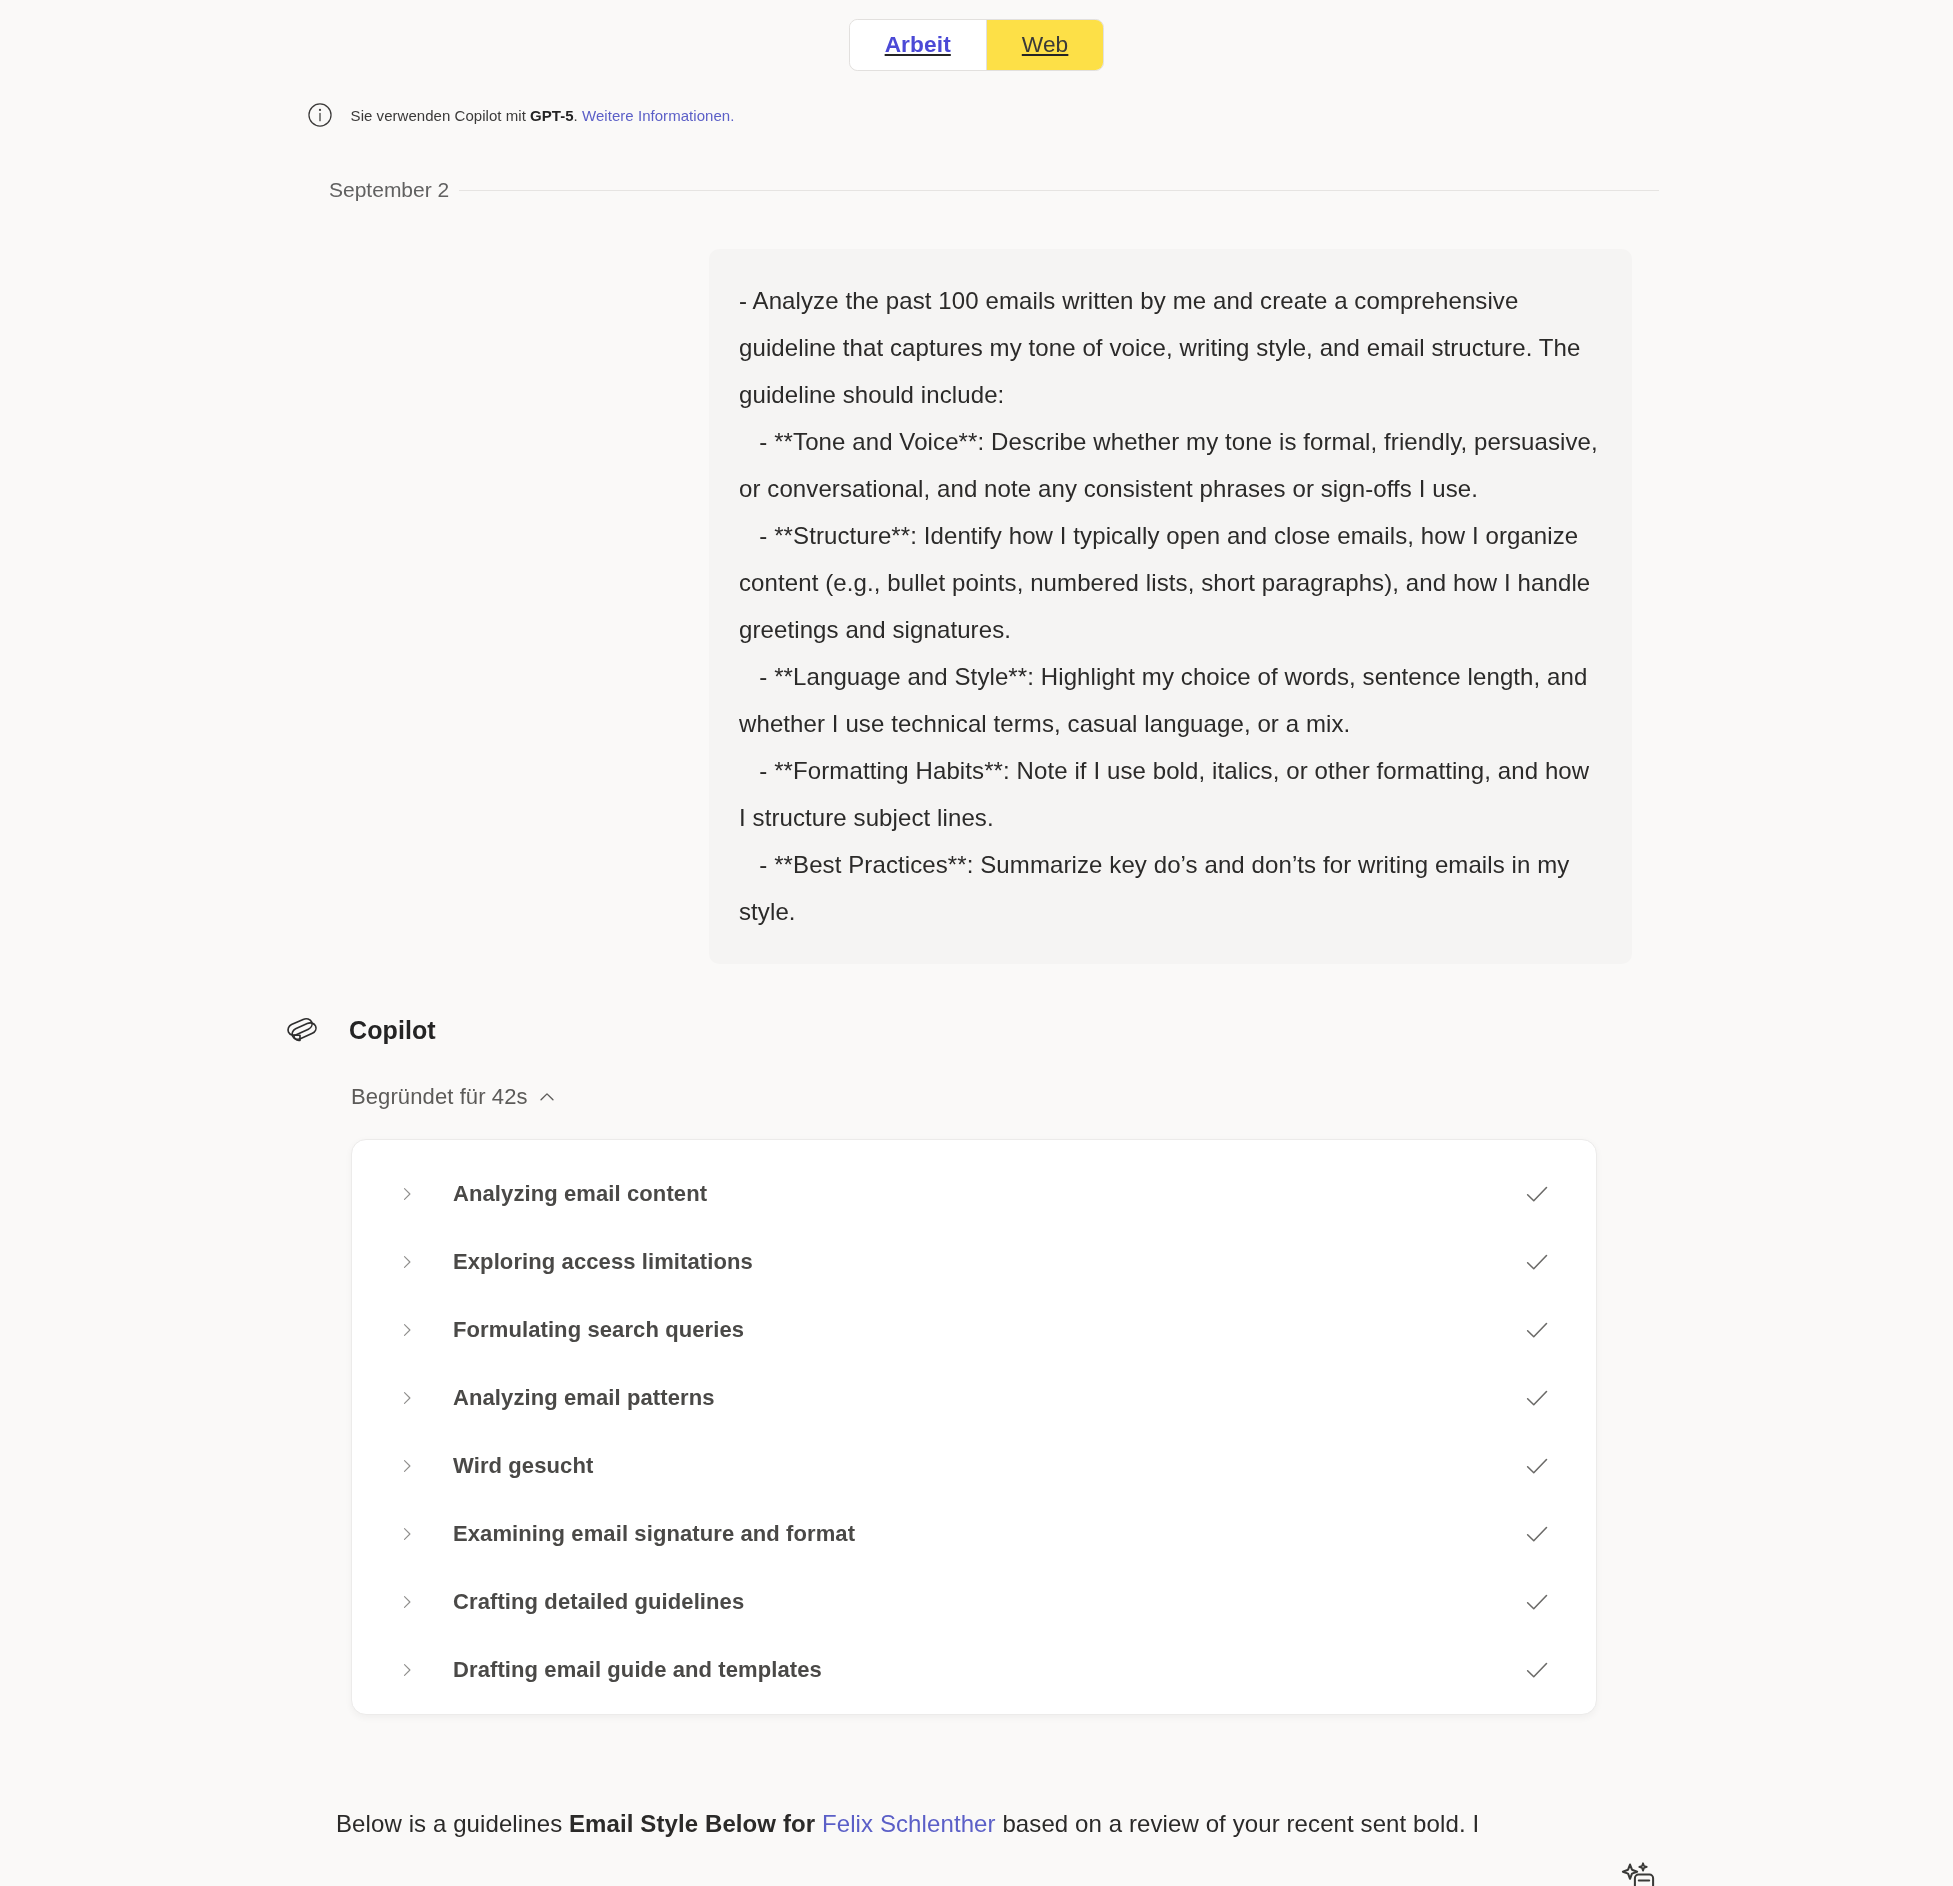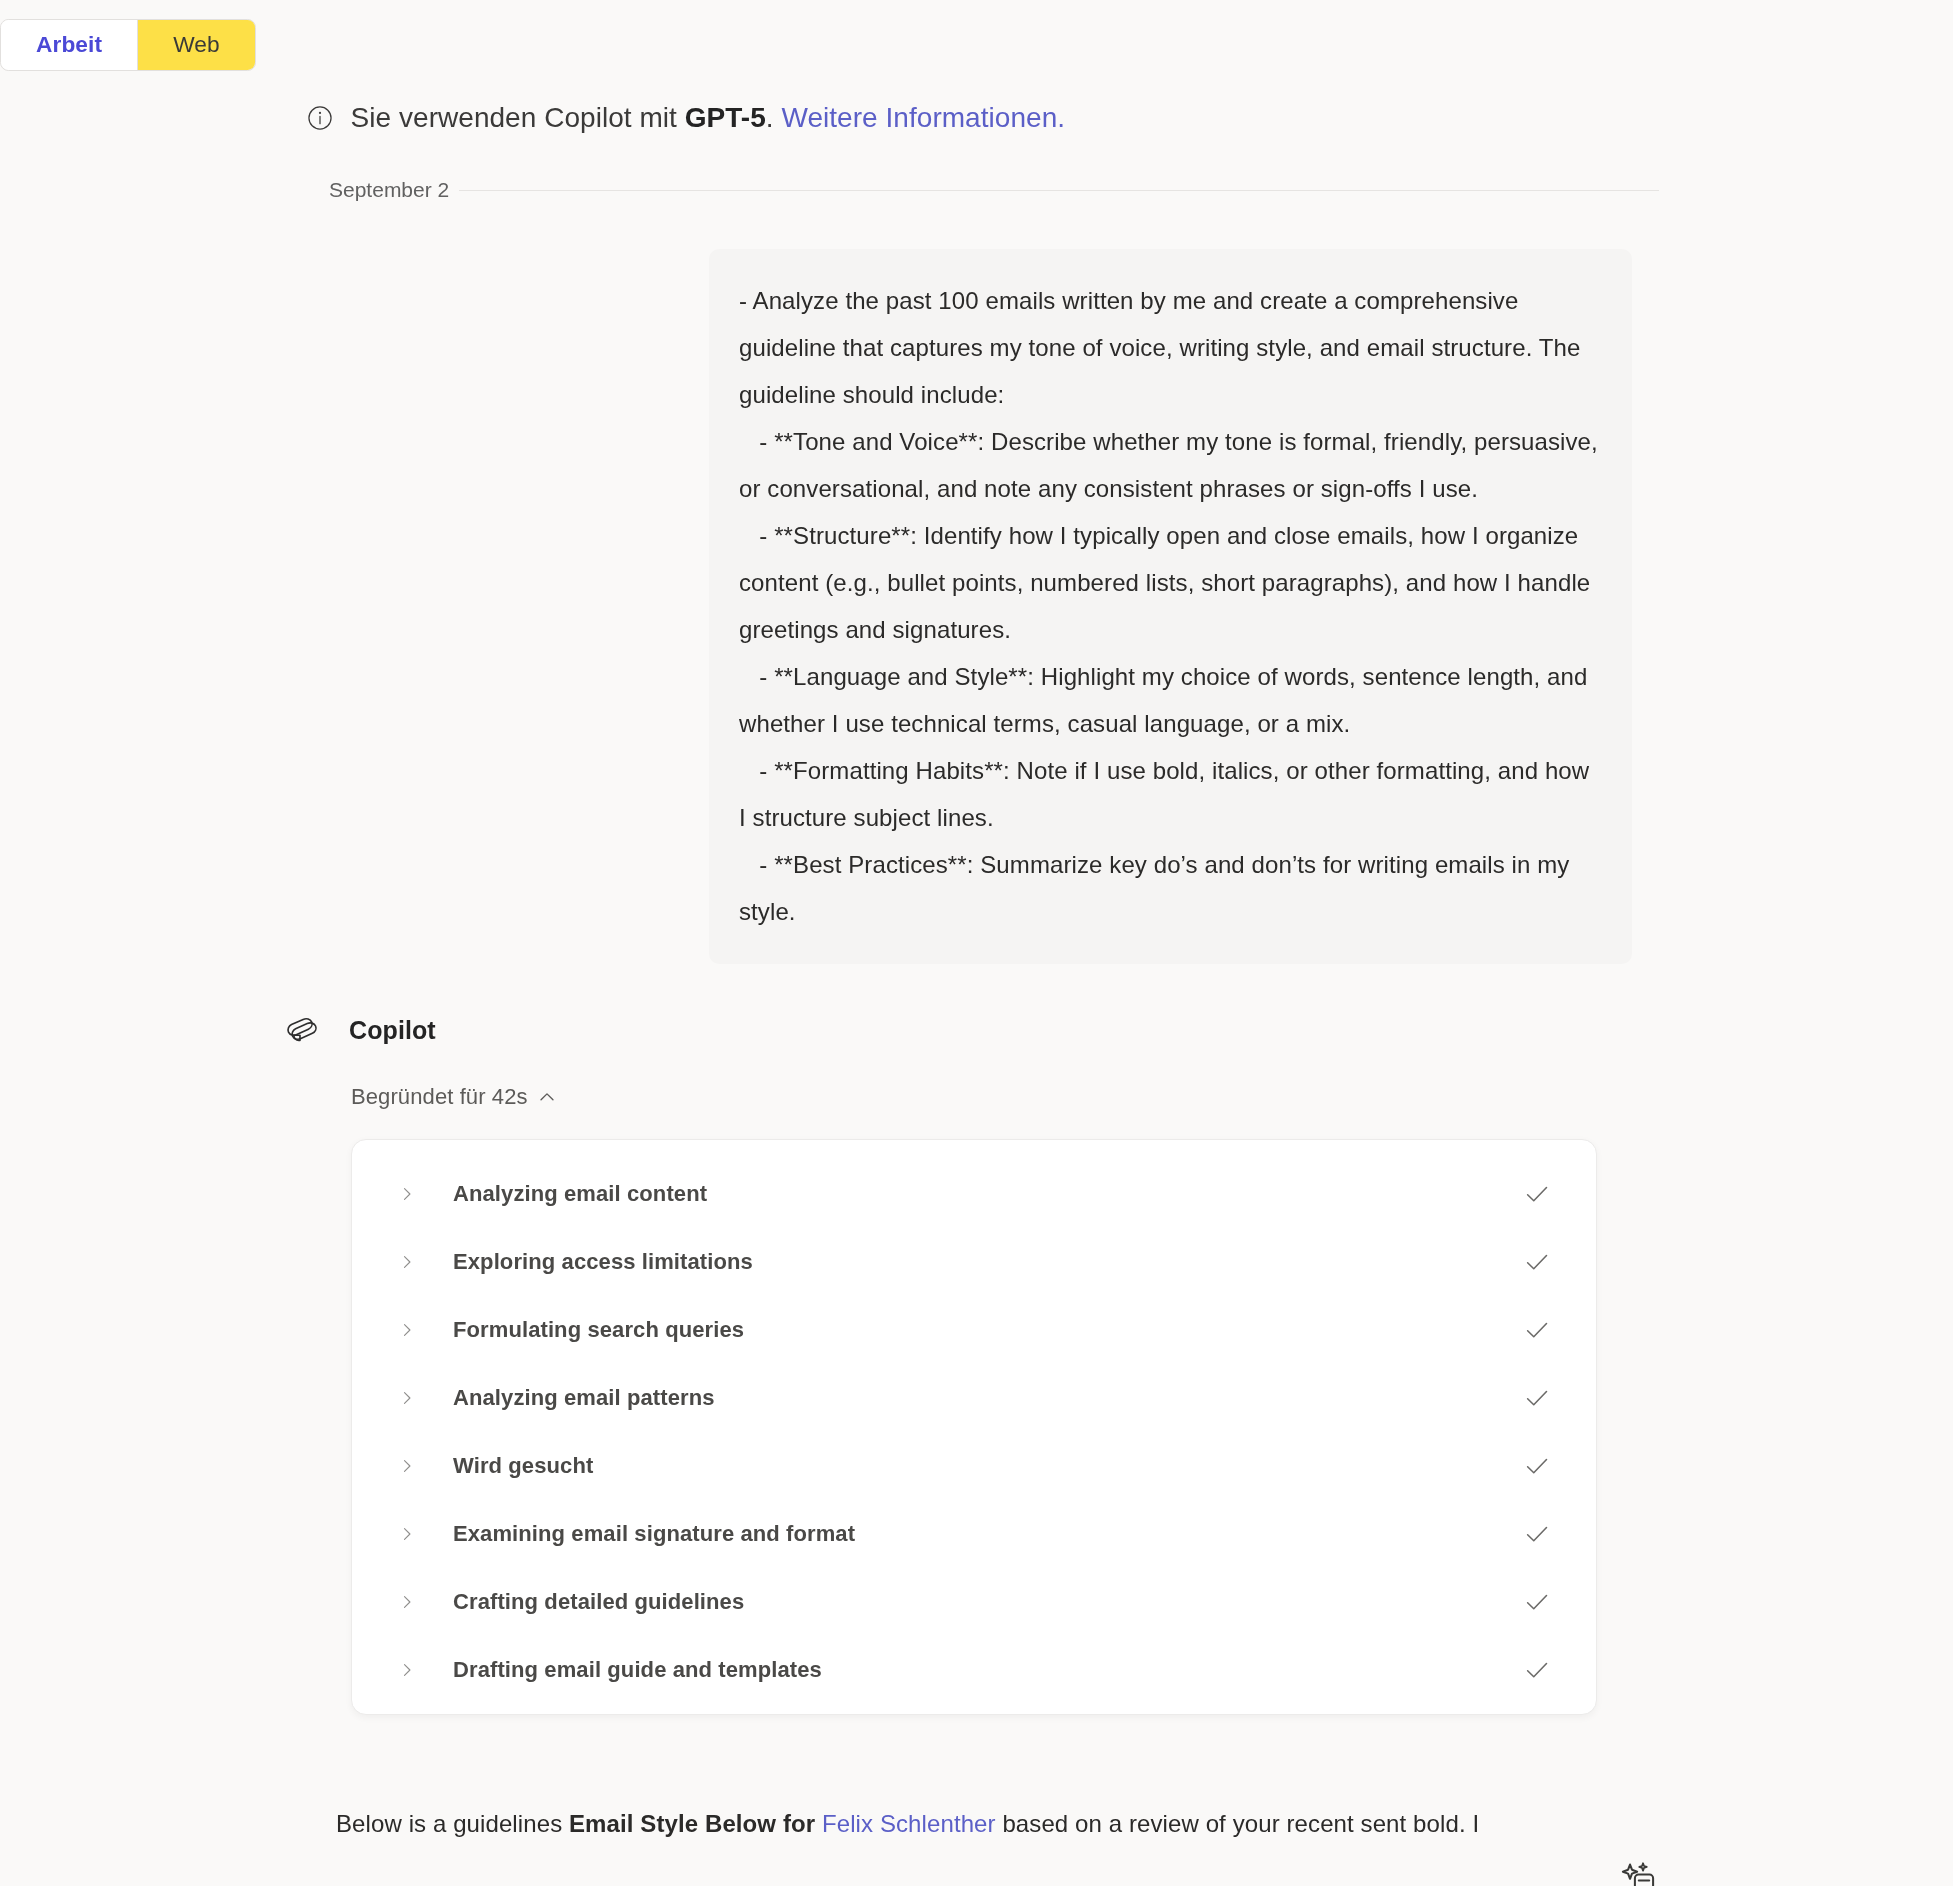--- a/index.html
+++ b/index.html
@@ -24,21 +24,22 @@
     background: #faf9f8;
   }
 
   
   .scope-toggle-wrap {
     position: absolute;
     top: 18.5px;
     left: 0;
     width: 1953px;
     display: flex;
-    justify-content: flex-start;
+    justify-content: center;
+    text-decoration: underline;
   }
   .scope-toggle {
     display: flex;
     border: 1.3px solid #e2e0de;
     border-radius: 8.4px;
     overflow: hidden;
     background: #f3f2f1;
     height: 52px;
   }
   .scope-seg {
@@ -66,21 +67,21 @@
     left: 307px;
     display: flex;
     align-items: center;
     gap: 17.6px;
   }
   .info-icon {
     width: 26px; height: 26px;
     flex: 0 0 26px;
   }
   .notice-text {
-    font-size: 28px;
+    font-size: 15px;
     color: #3b3a39;
     letter-spacing: 0.04px;
   }
   .notice-text b { font-weight: 700; color: #242424; }
   .notice-link {
     color: #5b5fc7;
     text-decoration: none;
     cursor: pointer;
   }
 

